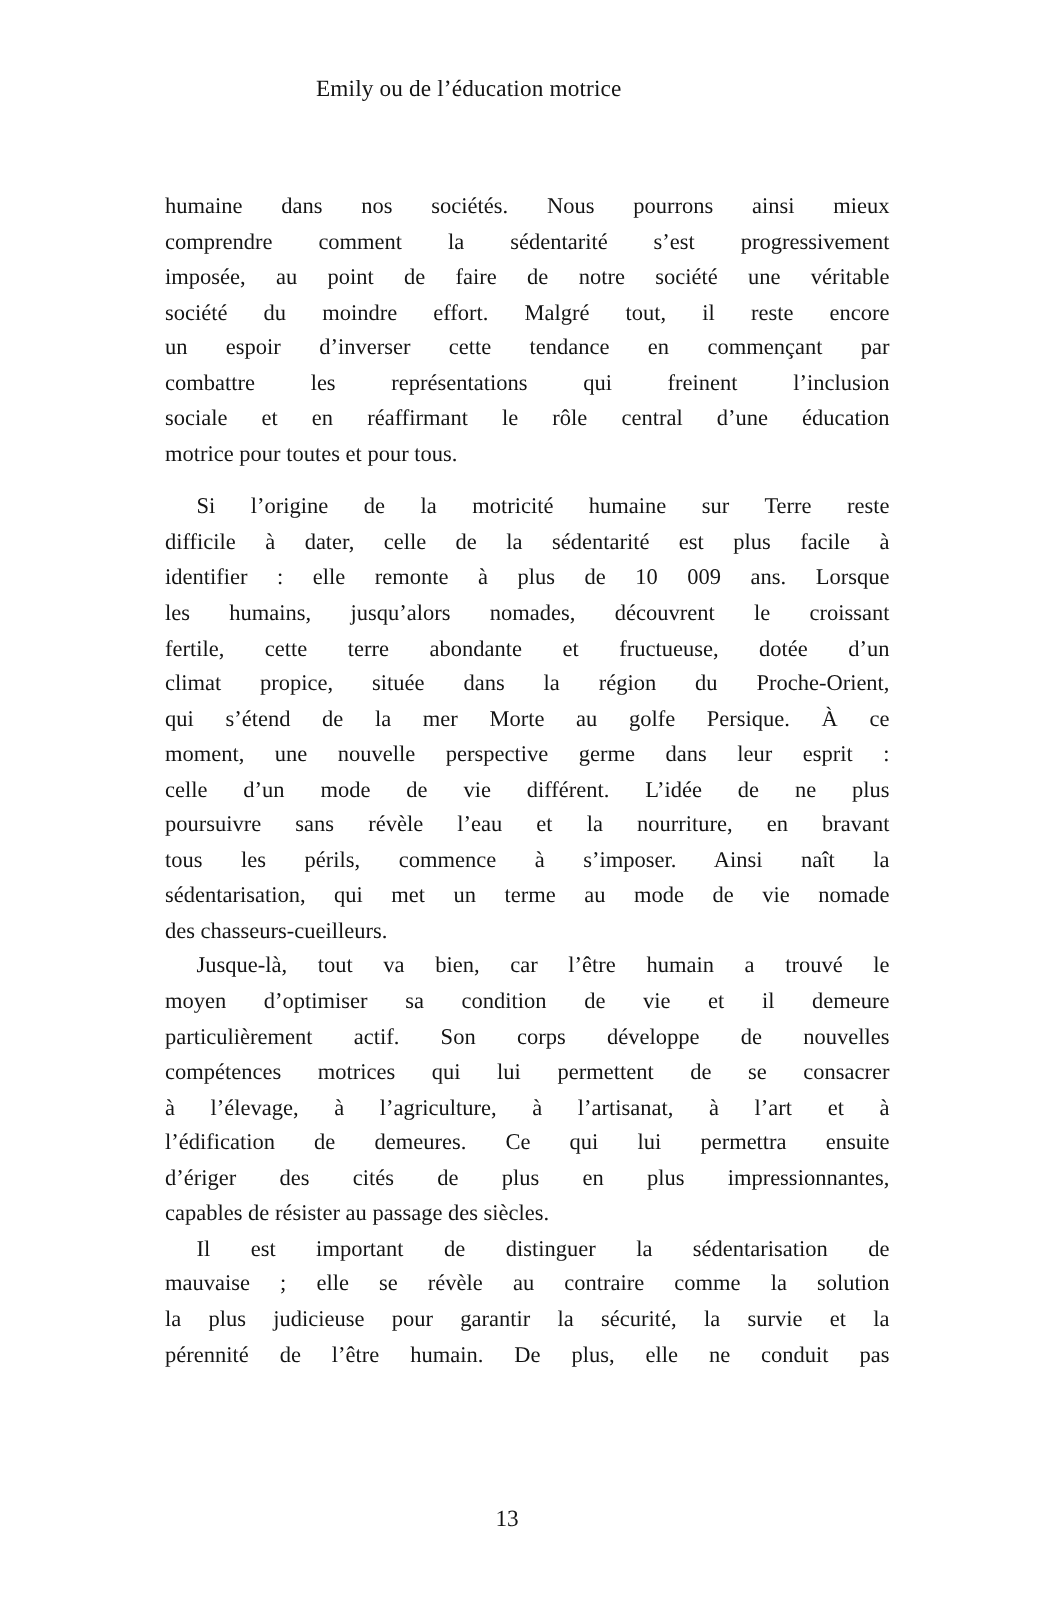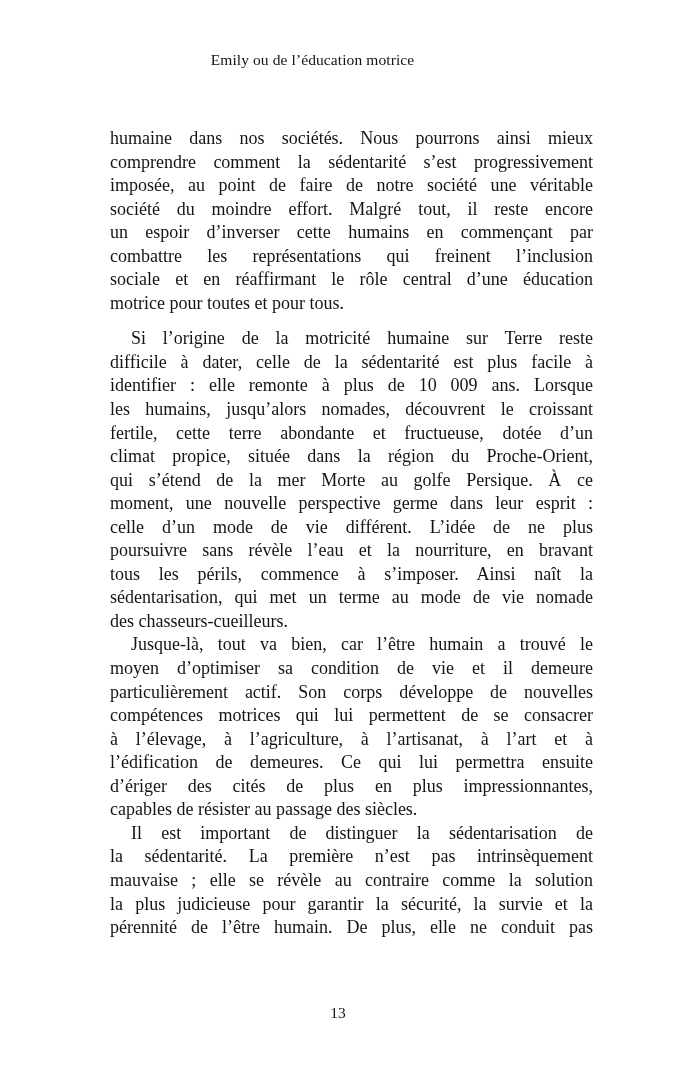--- a/index.html
+++ b/index.html
@@ -23,21 +23,21 @@
       text-align: center;
       font-size: 15.5px;
       line-height: 20px;
       letter-spacing: 0.1px;
     }
     .text-block {
       position: absolute;
       top: 127px;
       left: 110px;
       width: 483px;
-      font-size: 18px;
+      font-size: 15px;
       line-height: 23.55px;
     }
     .line {
       display: block;
       text-align: justify;
       text-align-last: justify;
       white-space: nowrap;
       height: 23.55px;
       overflow: visible;
     }
@@ -65,21 +65,21 @@
 
 <div class="running-head">Emily ou de l’éducation motrice</div>
 
 <div class="text-block">
 
   <div>
     <span class="line">humaine dans nos sociétés. Nous pourrons ainsi mieux</span>
     <span class="line">comprendre comment la sédentarité s’est progressivement</span>
     <span class="line">imposée, au point de faire de notre société une véritable</span>
     <span class="line">société du moindre effort. Malgré tout, il reste encore</span>
-    <span class="line">un espoir d’inverser cette humains en commençant par</span>
+    <span class="line">un espoir d’inverser cette tendance en commençant par</span>
     <span class="line">combattre les représentations qui freinent l’inclusion</span>
     <span class="line">sociale et en réaffirmant le rôle central d’une éducation</span>
     <span class="line last">motrice pour toutes et pour tous.</span>
   </div>
 
   <div class="para-gap"></div>
 
   <div>
     <span class="line indent">Si l’origine de la motricité humaine sur Terre reste</span>
     <span class="line">difficile à dater, celle de la sédentarité est plus facile à</span>
@@ -102,20 +102,19 @@
     <span class="line">particulièrement actif. Son corps développe de nouvelles</span>
     <span class="line">compétences motrices qui lui permettent de se consacrer</span>
     <span class="line">à l’élevage, à l’agriculture, à l’artisanat, à l’art et à</span>
     <span class="line">l’édification de demeures. Ce qui lui permettra ensuite</span>
     <span class="line">d’ériger des cités de plus en plus impressionnantes,</span>
     <span class="line last">capables de résister au passage des siècles.</span>
   </div>
 
   <div>
     <span class="line indent">Il est important de distinguer la sédentarisation de</span>
-    <span class="line">la sédentarité. La première n’est pas intrinsèquement</span>
     <span class="line">mauvaise ; elle se révèle au contraire comme la solution</span>
     <span class="line">la plus judicieuse pour garantir la sécurité, la survie et la</span>
     <span class="line">pérennité de l’être humain. De plus, elle ne conduit pas</span>
   </div>
 </div>
 
 <div class="folio">13</div>
 
 </body></html>

